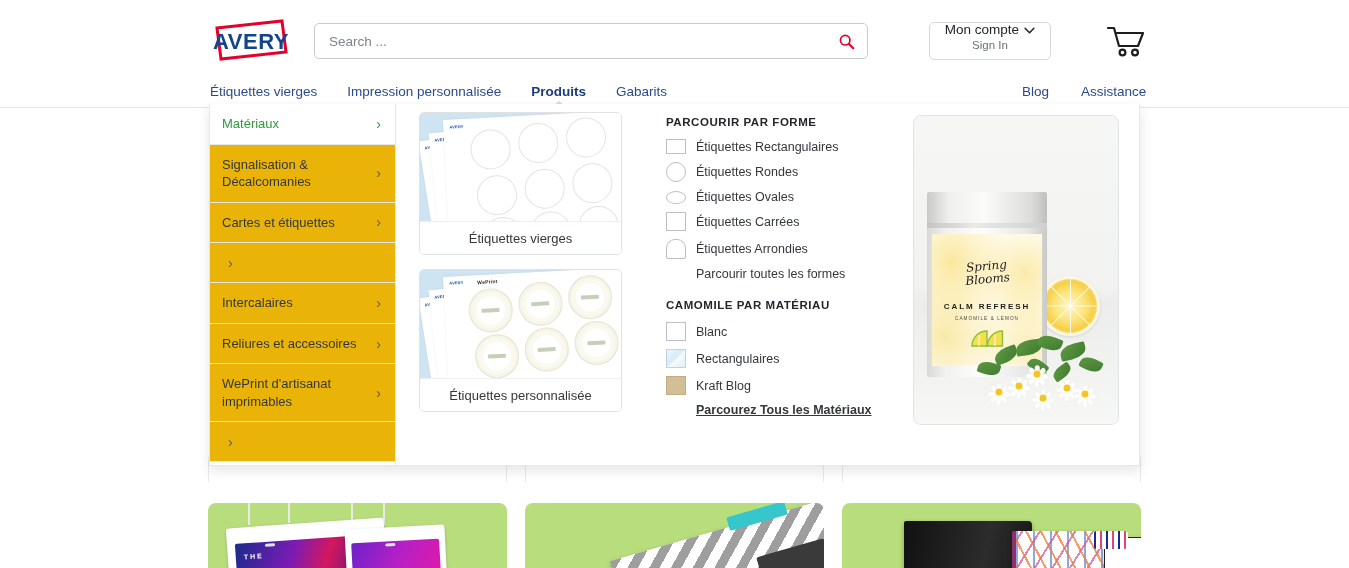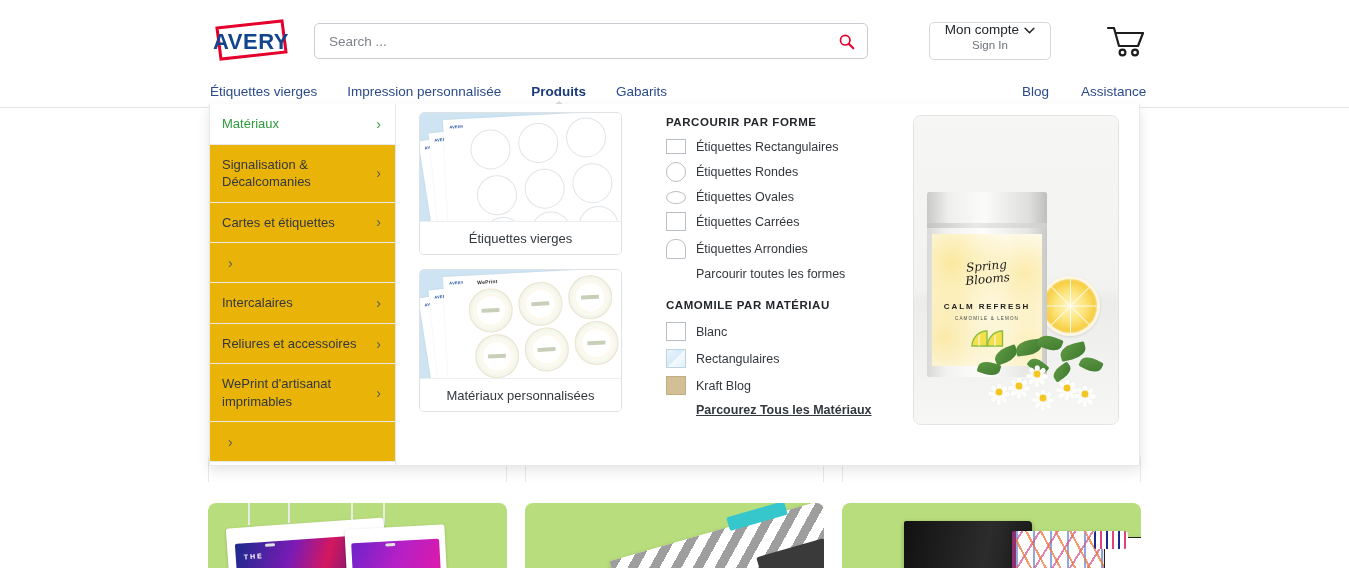--- a/index.html
+++ b/index.html
@@ -416,21 +416,21 @@
                 <div class="clabel" style="left:24px;top:14px;width:44px;height:44px;"></div>
                 <div class="clabel" style="left:74px;top:10px;width:44px;height:44px;"></div>
                 <div class="clabel" style="left:124px;top:6px;width:44px;height:44px;"></div>
                 <div class="clabel" style="left:28px;top:60px;width:44px;height:44px;"></div>
                 <div class="clabel" style="left:78px;top:56px;width:44px;height:44px;"></div>
                 <div class="clabel" style="left:128px;top:52px;width:44px;height:44px;"></div>
               </div>
             </div>
           </div>
         </div>
-        <div class="pcard-cap">Matériaux personnalisées</div>
+        <div class="pcard-cap">Étiquettes personnalisée</div>
       </div>
     </div>
 
     <div class="filters">
 
       <div class="f-head">PARCOURIR PAR FORME</div>
 
       <div class="f-row">
         <span class="swatch sw-rect"></span>
         <span class="f-label">Étiquettes Rectangulaires</span>

